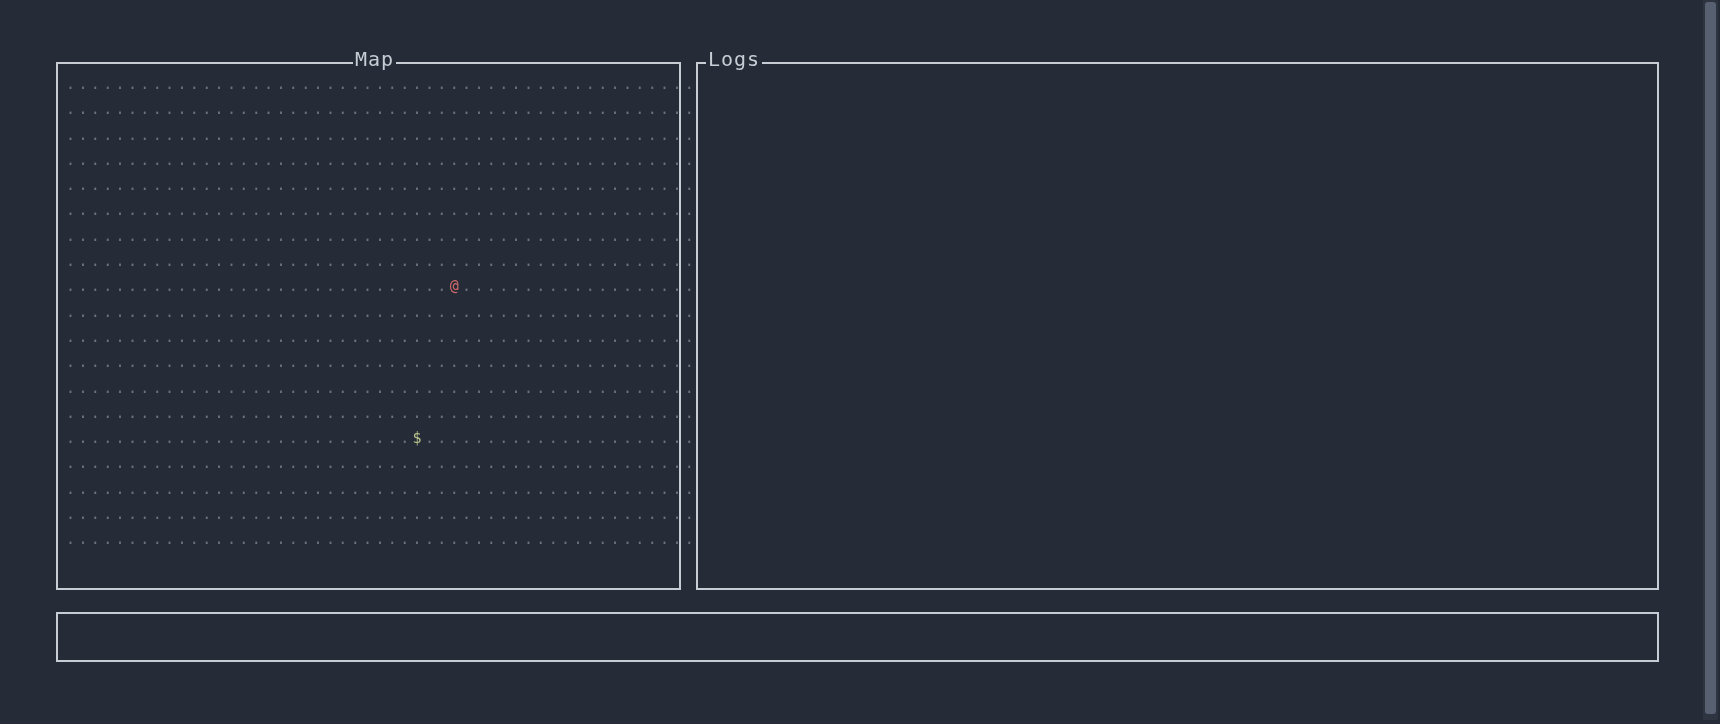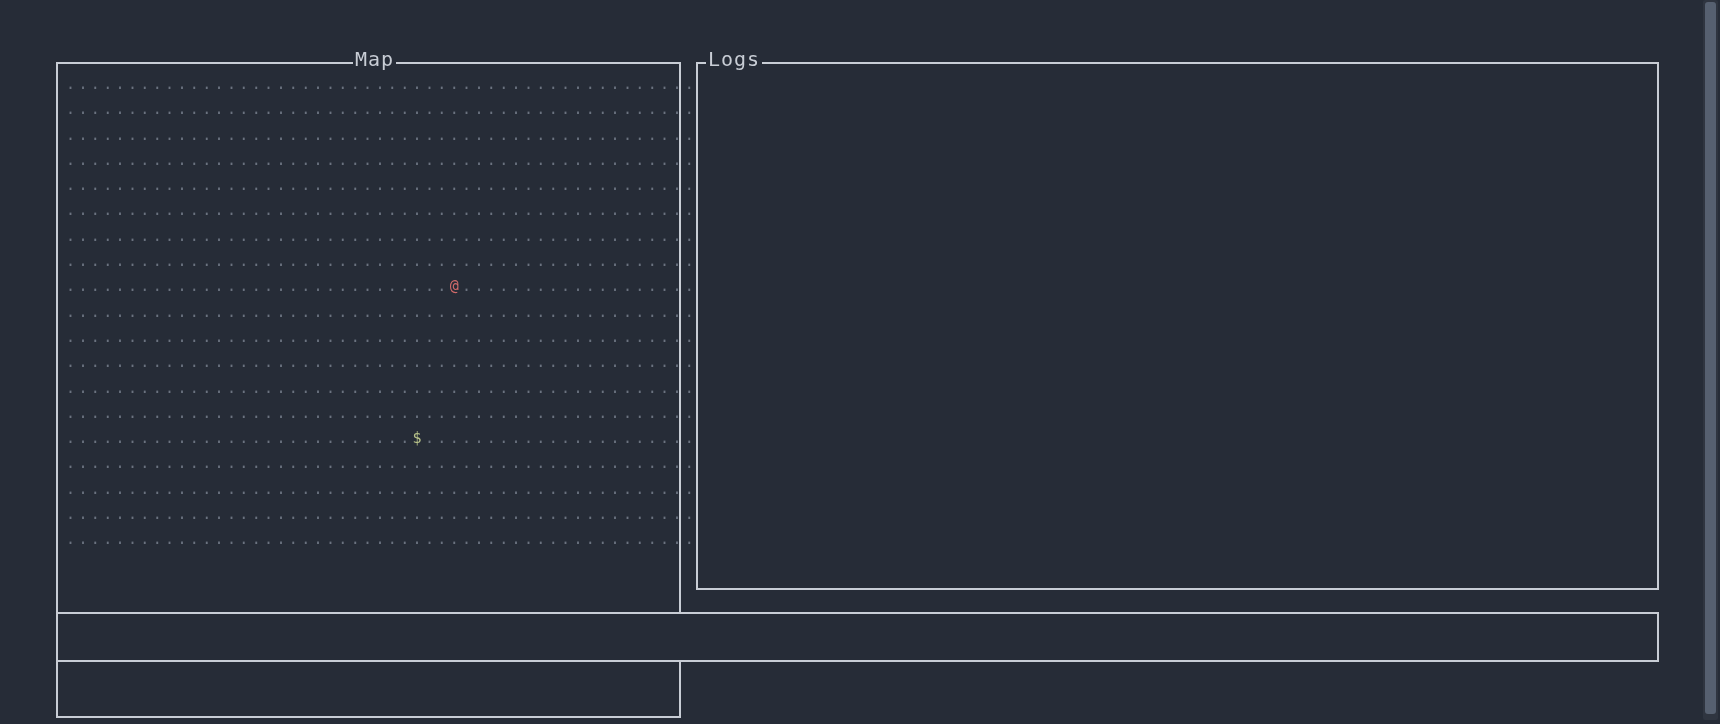--- a/index.html
+++ b/index.html
@@ -29,21 +29,21 @@
     position: absolute;
     top: -0.75em;
     background: #262c37;
     padding: 0 2px;
     font-size: 20px;
     line-height: 1;
     letter-spacing: 1px;
     color: #c8cdd5;
   }
 
-  #map-panel    { left: 56px;  top: 62px;  width: 625px;  height: 656px; }
+  #map-panel    { left: 56px;  top: 62px;  width: 625px;  height: 528px; }
   #logs-panel   { left: 696px; top: 62px;  width: 963px;  height: 528px; }
   #status-panel { left: 56px;  top: 612px; width: 1603px; height: 50px;  }
 
   #map-panel  > .title { left: 295px; }
   #logs-panel > .title { left: 8px;   }
 
   .map-grid {
     position: absolute;
     left: 8px;
     top: 8px;

